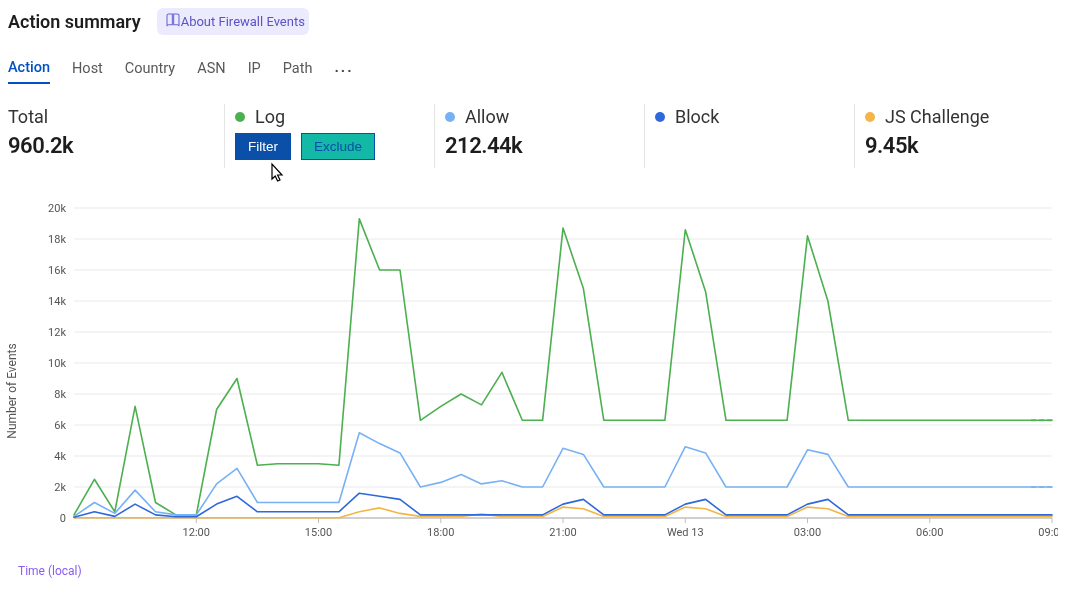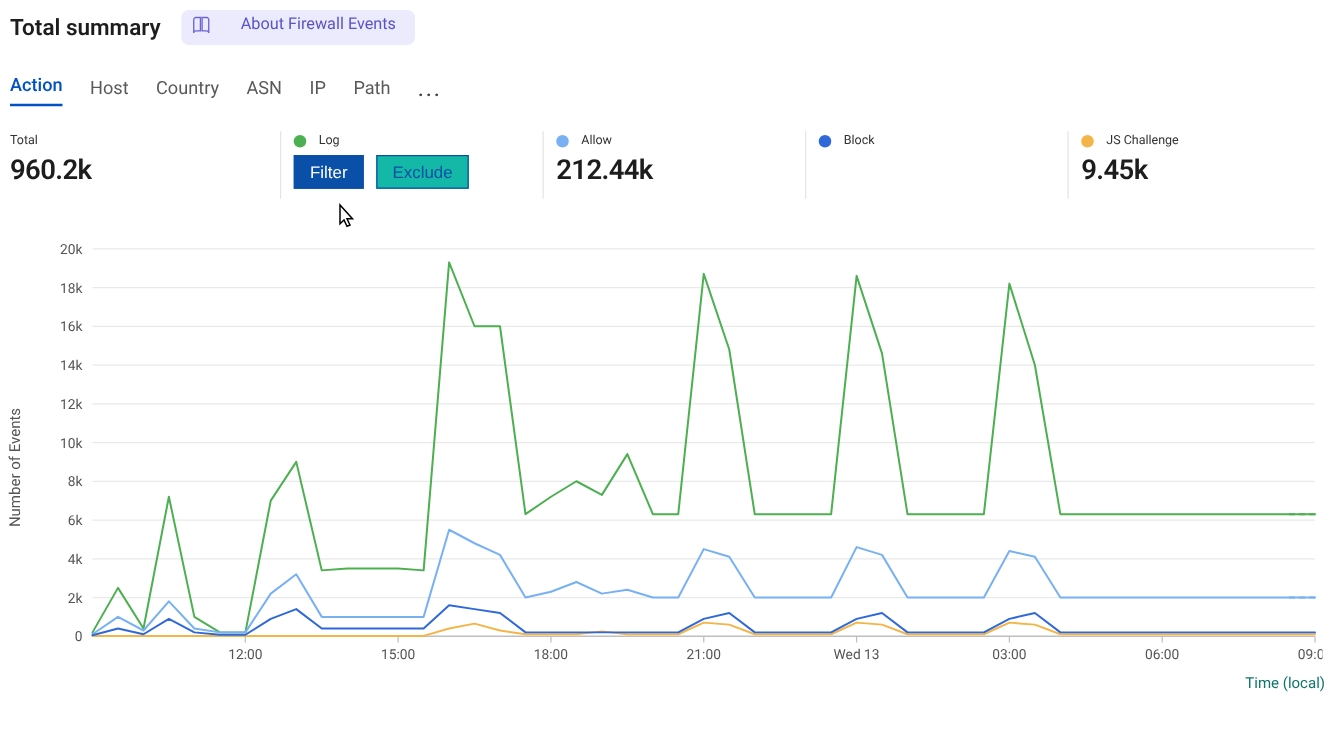--- a/index.html
+++ b/index.html
@@ -2,59 +2,59 @@
 <html><head>
   <meta charset="utf-8">
   <style>
     * { margin: 0; padding: 0; box-sizing: border-box; }
     html, body { font-family: -apple-system, BlinkMacSystemFont, "Segoe UI", Roboto, Helvetica, Arial, sans-serif; color: #1d1d1d; background: #fff; }
     body { width: 1068px; height: 598px; overflow: hidden; }
     .page { padding: 8px 8px 0 8px; }
     .header-row { display: flex; align-items: center; gap: 16px; }
     .title { font-size: 18px; font-weight: 600; }
     .about-pill {
-      display: inline-flex; gap: 24px;
+      display: inline-flex; align-items: center; gap: 0;
       background: #ecebfd; color: #5a53c7;
-      border-radius: 6px; padding: 4px 15px 4px 8px;
+      border-radius: 6px; padding: 4px 4px 4px 8px;
       font-size: 13px; cursor: pointer;
     }
-    .tabs { display: flex; align-items: flex-end; gap: 22px; margin-top: 24px; font-size: 14.5px; }
+    .tabs { display: flex; align-items: center; gap: 22px; margin-top: 24px; font-size: 14.5px; }
     .tab { color: #595959; cursor: pointer; padding-bottom: 6px; }
     .tab.active { color: #0051c3; border-bottom: 2px solid #0051c3; font-weight: 500; }
     .more-dots { color: #444; cursor: pointer; letter-spacing: 2px; font-weight: 700; }
     .stats-row { display: flex; margin-top: 20px; }
     .stat-cell { min-width: 210px; padding: 2px 0 8px 0; }
     .stat-cell:not(:first-child) { border-left: 1px solid #e5e5e5; padding-left: 10px; }
-    .stat-label-row { display: flex; align-items: center; gap: 10px; font-size: 10px; color: #333; margin-bottom: 6px; }
+    .stat-label-row { display: flex; align-items: center; gap: 10px; font-size: 18px; color: #333; margin-bottom: 6px; }
     .dot { width: 10px; height: 10px; border-radius: 50%; display: inline-block; }
     .stat-value { font-size: 22px; font-weight: 600; letter-spacing: -0.5px; }
     .filter-btns { display: flex; gap: 10px; margin-top: 4px; }
     .btn { font-size: 13.5px; padding: 5px 12px; border-radius: 0; cursor: pointer; }
     .btn-primary { background: #0a4fa8; border: 1px solid #0a4fa8; color: #fff; }
     .btn-outline { background: #14b8a6; border: 1px solid #0a4fa8; color: #0a4fa8; }
     .chart-frame { position: relative; margin-top: 36px; margin-left: 10px; }
     .ylabel {
       position: absolute; left: -6px; top: 50%;
       transform: translate(-50%, -50%) rotate(-90deg);
       transform-origin: center; font-size: 12px; color: #555;
     }
     .plot { position: relative; }
     .grid-line { stroke: #e9e9e9; stroke-width: 1; }
     .axis-line { stroke: #bfbfbf; stroke-width: 1.3; }
     .tick-text { font-size: 11px; fill: #555; }
     .series-line { fill: none; stroke-width: 1.6; stroke-linejoin: round; stroke-linecap: round; }
-    .xlabel { text-align: right; font-size: 12px; color: #0f766e; margin-top: 0; }
+    .xlabel { text-align: left; font-size: 12px; color: #8b5cf6; margin-top: 16px; }
     .cursor-ptr { position: absolute; left: 266px; top: 162px; pointer-events: none; }
   </style>
 </head>
 <body>
 
 <div class="page">
   <div class="header-row">
-    <div class="title">Total summary</div>
+    <div class="title">Action summary</div>
     <div class="about-pill">
       <span>
         <svg width="16" height="16" viewBox="0 0 24 24" fill="none" stroke="#6b63d8" stroke-width="1.6">
           <path d="M3 5.5A2.5 2.5 0 0 1 5.5 3H11v16H5.5A2.5 2.5 0 0 0 3 21.5V5.5z"></path>
           <path d="M21 5.5A2.5 2.5 0 0 0 18.5 3H13v16h5.5A2.5 2.5 0 0 1 21 21.5V5.5z"></path>
         </svg>
       </span>
       <span>About Firewall Events</span>
     </div>
   </div>

